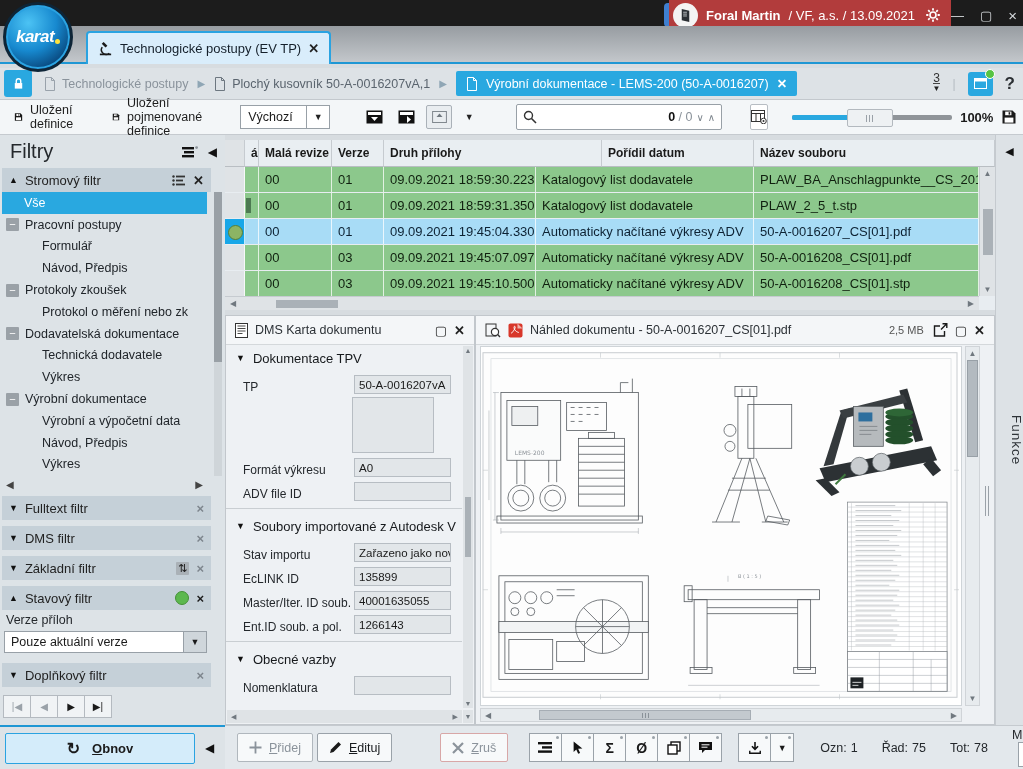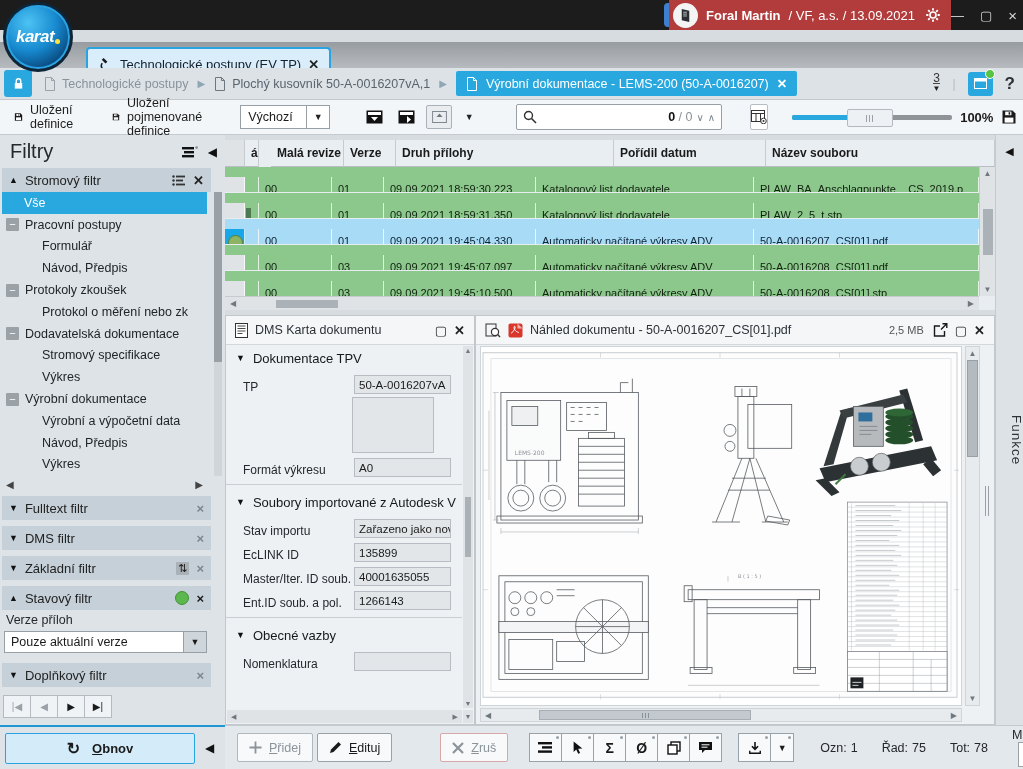--- a/index.html
+++ b/index.html
@@ -22,21 +22,21 @@
   .userbar{position:absolute;right:72px;top:0;height:30px;background:#b23c3c;display:flex;align-items:center;
            gap:8px;padding:0 10px 0 4px;color:#fff;}
   .avatar{width:25px;height:25px;border-radius:50%;background:#f4f4f4;display:flex;align-items:center;justify-content:center;}
   .user-name{font-weight:bold;font-size:13px;}
   .user-meta{font-size:13px;}
   .winbtns{position:absolute;right:6px;top:0;height:30px;display:flex;gap:16px;align-items:center;
            color:#d6dadd;font-size:13px;}
   .winbtns span{cursor:default;}
 
   
-  .tabbar{position:absolute;left:0;top:42px;width:1023px;height:38px;
+  .tabbar{position:absolute;left:0;top:26px;width:1023px;height:38px;
           background:linear-gradient(#979ca1,#c3c7cb);border-bottom:2px solid #1f97d4;box-sizing:border-box;}
   .doc-tab{position:absolute;left:86px;top:5px;height:31px;background:#d9edfb;border:2px solid #2aa3e1;border-bottom:none;
            border-radius:4px 4px 0 0;display:flex;align-items:center;gap:7px;padding:0 10px;font-size:13px;color:#15202b;}
   .doc-tab .x{font-weight:bold;color:#222;font-size:13px;}
 
   
   .crumbbar{position:absolute;left:0;top:68px;width:1023px;height:32px;background:#dde2e6;border-bottom:1px solid #c3c8cd;box-sizing:border-box;}
   .lockbtn{position:absolute;left:4px;top:2px;width:28px;height:27px;background:#29a8e0;border-radius:3px;
            display:flex;align-items:center;justify-content:center;}
   .crumbs{position:absolute;left:44px;top:0;height:31px;display:flex;align-items:center;gap:9px;}
@@ -138,22 +138,22 @@
   .grid{position:absolute;left:225px;top:140px;width:770px;height:170px;background:#e8edf1;overflow:hidden;}
   .grid-header{display:flex;height:27px;}
   .hcell{box-sizing:border-box;border-right:1px solid #c6cbd0;border-bottom:1px solid #b9bec3;background:#e9eef2;
          font-weight:bold;font-size:12px;line-height:26px;padding-left:6px;overflow:hidden;white-space:nowrap;}
   .hcell.mk{background:#dfe3e6;}
   .hcell.flex,.gcell.flex{flex:1;}
   .grid-body{width:754px;}
   .grow{display:flex;height:25px;margin-bottom:1px;}
   .grow.green{background:#8cc88c;}
   .grow.selected{background:#a8dcf6;}
-  .gcell{box-sizing:border-box;border-right:1px solid rgba(255,255,255,.75);font-size:11px;line-height:25px;
-         padding-left:6px;overflow:hidden;white-space:nowrap;color:#10200f;position:relative;margin-top:10px;}
+  .gcell{box-sizing:border-box;border-right:1px solid rgba(255,255,255,.75);font-size:13px;line-height:25px;
+         padding-left:6px;overflow:hidden;white-space:nowrap;color:#10200f;position:relative;}
   .grow.selected .gcell{color:#0d2233;}
   .gcell.mk{background:#dfe3e6;padding:0;}
   .grow.selected .gcell.mk{background:#18a7e8;}
   .rowdot{position:absolute;left:3px;top:6px;width:13px;height:13px;border-radius:50%;background:#8cb464;border:1px solid #55803a;}
   .rowbar{position:absolute;left:1px;top:5px;width:5px;height:15px;background:#4d7a52;}
   .grid-vscroll{position:absolute;right:0;top:27px;width:16px;height:129px;background:#dfe3e6;border-left:1px solid #c6cbd0;
                 display:flex;flex-direction:column;align-items:center;justify-content:space-between;
                 font-size:8px;color:#707densed0;color:#70787f;padding:2px 0;box-sizing:border-box;}
   .grid-vscroll .vthumb{width:10px;height:46px;background:#aab1b7;}
   .grid-hscroll{position:absolute;left:0;bottom:0;height:14px;width:754px;background:#dfe3e6;border-top:1px solid #c6cbd0;
@@ -467,21 +467,21 @@
           <span class="tlabel">Protokoly zkoušek</span>
         </div>
         <div class="tree-item lvl1">
           <span class="tlabel">Protokol o měření nebo zk</span>
         </div>
         <div class="tree-item node">
           <span class="mbox">−</span>
           <span class="tlabel">Dodavatelská dokumentace</span>
         </div>
         <div class="tree-item lvl1">
-          <span class="tlabel">Stromový specifikace</span>
+          <span class="tlabel">Technická dodavatele</span>
         </div>
         <div class="tree-item lvl1">
           <span class="tlabel">Výkres</span>
         </div>
         <div class="tree-item node">
           <span class="mbox">−</span>
           <span class="tlabel">Výrobní dokumentace</span>
         </div>
         <div class="tree-item lvl1">
           <span class="tlabel">Výrobní a výpočetní data</span>
@@ -552,21 +552,21 @@
         <b class="ul-first">Obnov</b>
       </span>
       <span class="side-coll">◀</span>
     </div>
   </div>
 
   <div class="grid">
     <div class="grid-header">
         <div class="hcell mk" style="width: 20px;"></div>
         <div class="hcell" style="width: 14px;">á</div>
-        <div class="hcell" style="width: 73px; margin-left: 12px;">Malá revize</div>
+        <div class="hcell" style="width: 73px;">Malá revize</div>
         <div class="hcell" style="width: 52px;">Verze</div>
         <div class="hcell" style="width: 218px;">Druh přílohy</div>
         <div class="hcell" style="width: 152px;">Pořídil datum</div>
         <div class="hcell flex">Název souboru</div>
       </div>
     <div class="grid-body">
         <div class="grow green">
           <div class="gcell mk" style="width: 20px;"></div>
           <div class="gcell" style="width: 14px;"></div>
           <div class="gcell" style="width: 73px;">00</div>
@@ -646,20 +646,24 @@
       <div class="dms-row">
         <span class="dms-label">TP</span>
         <span class="dms-input">50-A-0016207vA</span>
       </div>
       <div class="dms-row" style="height:56px;">
         <span class="dms-bigbox"></span>
       </div>
       <div class="dms-row">
         <span class="dms-label">Formát výkresu</span>
         <span class="dms-input">A0</span>
+      </div>
+      <div class="dms-row">
+        <span class="dms-label">ADV file ID</span>
+        <span class="dms-input"></span>
       </div>
       <div class="dms-hr"></div>
       <div class="dms-sec">
         <span class="tri">▼</span>
         <span style="white-space:nowrap;">Soubory importované z Autodesk V</span>
       </div>
       <div class="dms-row">
         <span class="dms-label">Stav importu</span>
         <span class="dms-input">Zařazeno jako nov</span>
       </div>

